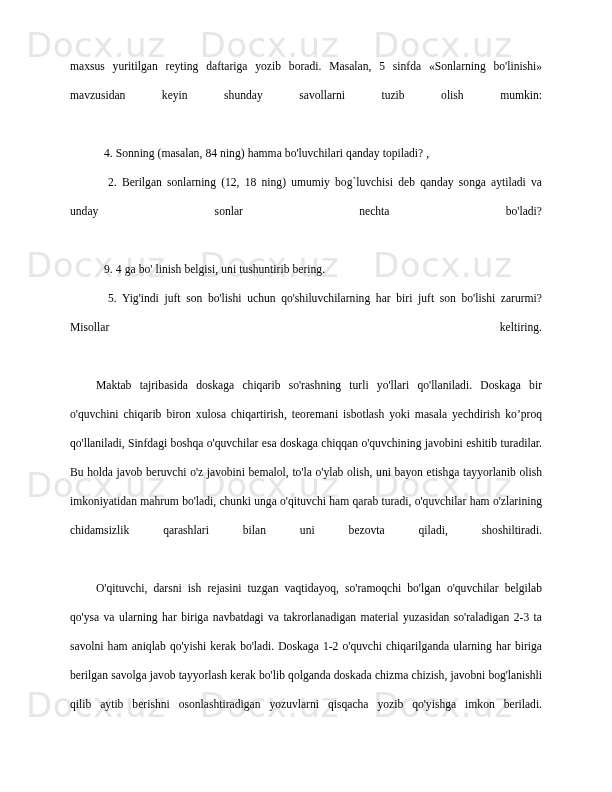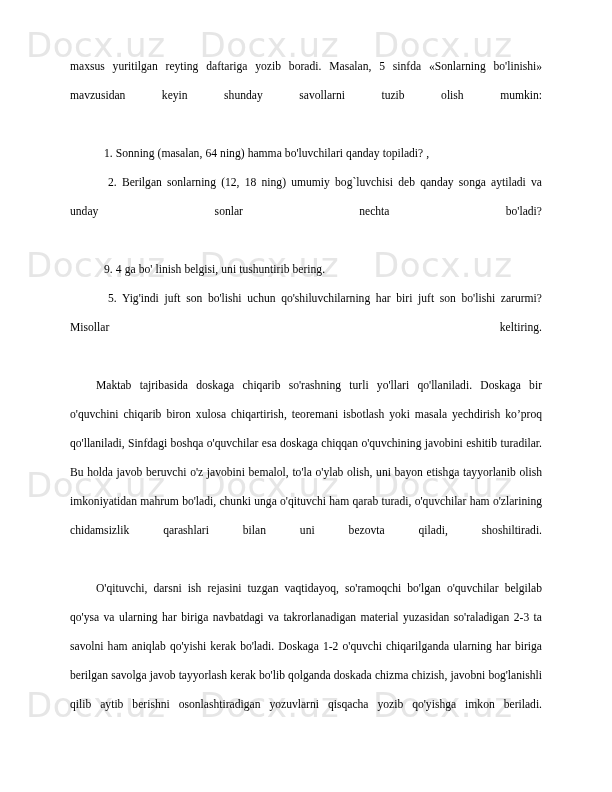--- a/index.html
+++ b/index.html
@@ -99,21 +99,21 @@
     </div>
     <div class="wm-row wm-row-3">
       <span class="wm">Docx.uz</span>
       <span class="wm">Docx.uz</span>
       <span class="wm">Docx.uz</span>
     </div>
   </div>
 
   <div class="content">
     <p class="body ind-0 just-full">maxsus yuritilgan reyting daftariga yozib boradi. Masalan, 5 sinfda «Sonlarning bo'linishi» mavzusidan keyin shunday savollarni tuzib olish mumkin:</p>
-    <p class="body ind-2">1.  Sonning (masalan, 64 ning) hamma bo'luvchilari qanday topiladi?   ,</p>
+    <p class="body ind-2">4.  Sonning (masalan, 84 ning) hamma bo'luvchilari qanday topiladi?   ,</p>
     <p class="body ind-3 just-full">2. Berilgan sonlarning (12, 18 ning) umumiy bog`luvchisi deb qanday songa aytiladi va unday sonlar nechta bo'ladi?</p>
     <p class="body ind-2">9. 4 ga bo' linish belgisi, uni tushuntirib bering.</p>
     <p class="body ind-3 just-full">5. Yig'indi juft son bo'lishi uchun qo'shiluvchilarning har biri juft son bo'lishi zarurmi? Misollar keltiring.</p>
     <p class="body ind-1 just-full">Maktab tajribasida doskaga chiqarib so'rashning turli yo'llari qo'llaniladi. Doskaga bir o'quvchini chiqarib biron xulosa chiqartirish, teoremani isbotlash yoki masala yechdirish ko’proq qo'llaniladi, Sinfdagi boshqa o'quvchilar esa doskaga chiqqan o'quvchining javobini eshitib turadilar. Bu holda javob beruvchi o'z javobini bemalol, to'la o'ylab olish, uni bayon etishga tayyorlanib olish imkoniyatidan mahrum bo'ladi, chunki unga o'qituvchi ham qarab turadi, o'quvchilar ham o'zlarining chidamsizlik qarashlari bilan uni bezovta qiladi, shoshiltiradi.</p>
     <p class="body ind-1 just-full">O'qituvchi, darsni ish rejasini tuzgan vaqtidayoq, so'ramoqchi bo'lgan o'quvchilar belgilab qo'ysa va ularning har biriga navbatdagi va takrorlanadigan material yuzasidan so'raladigan 2-3 ta savolni ham aniqlab qo'yishi kerak bo'ladi.   Doskaga 1-2 o'quvchi chiqarilganda ularning har biriga berilgan savolga javob tayyorlash kerak bo'lib qolganda doskada chizma chizish, javobni bog'lanishli qilib aytib berishni osonlashtiradigan yozuvlarni qisqacha yozib qo'yishga imkon beriladi.</p>
   </div>
 
 </div>
 
 </body></html>

